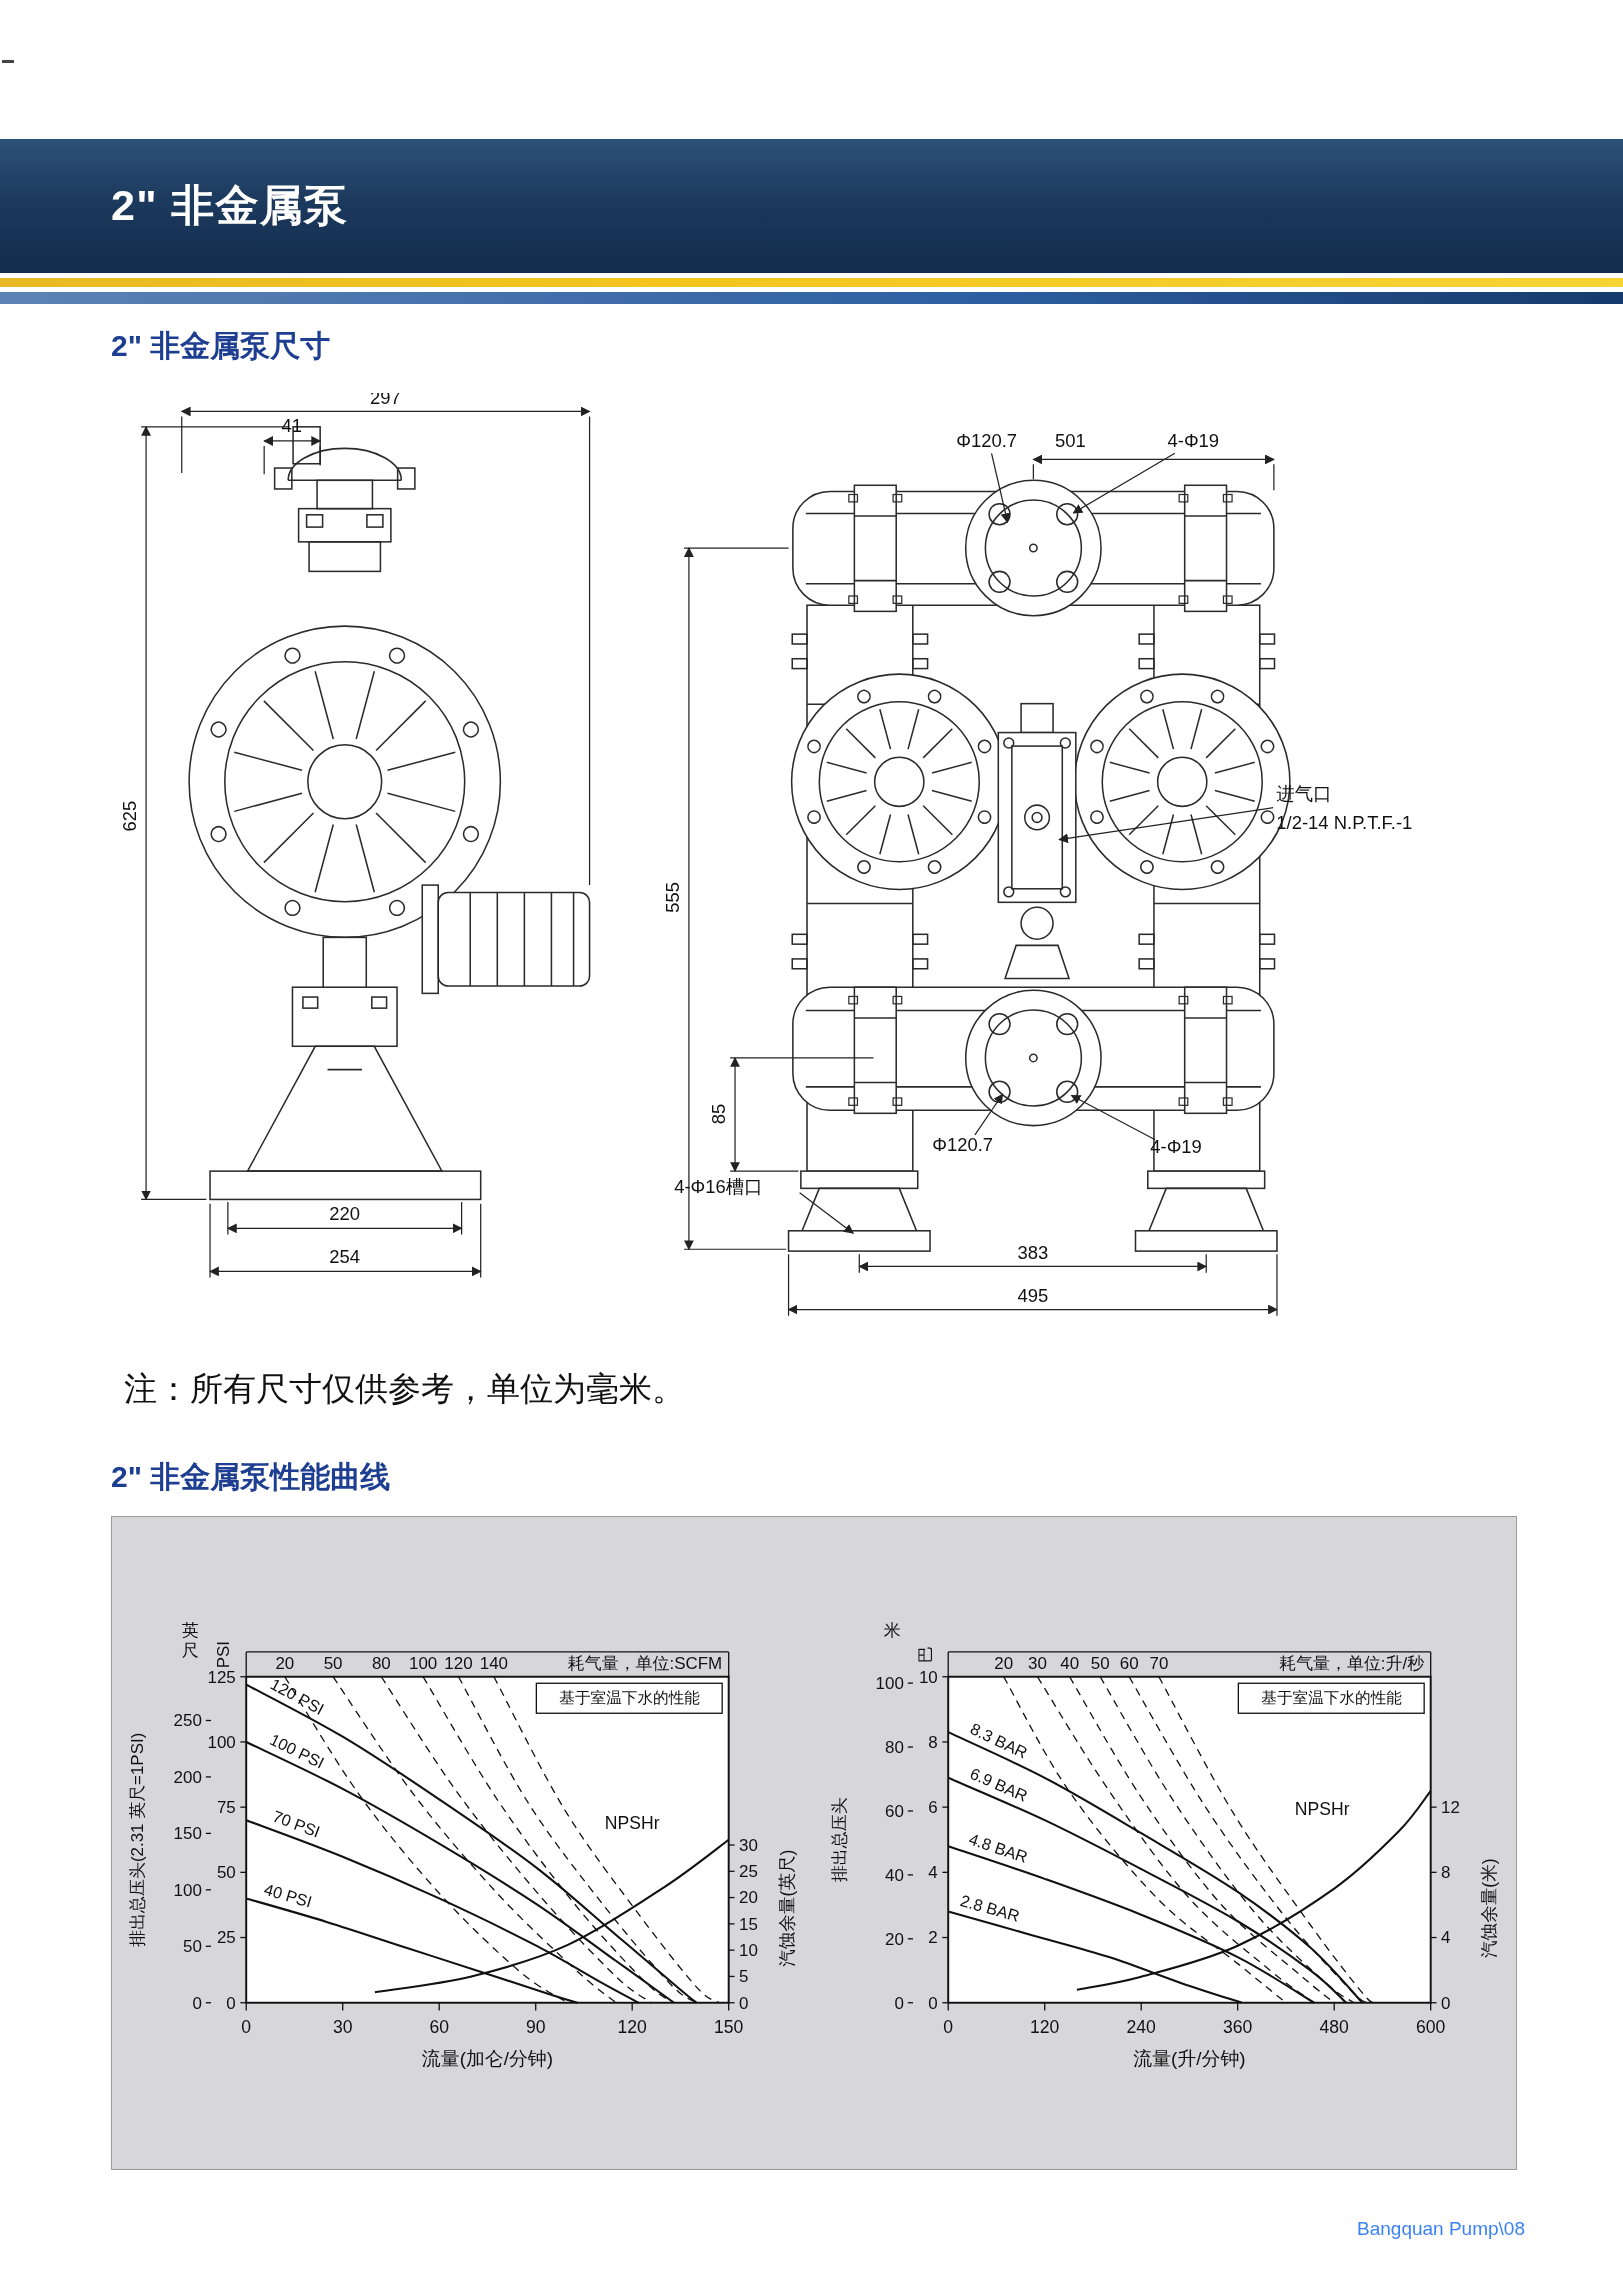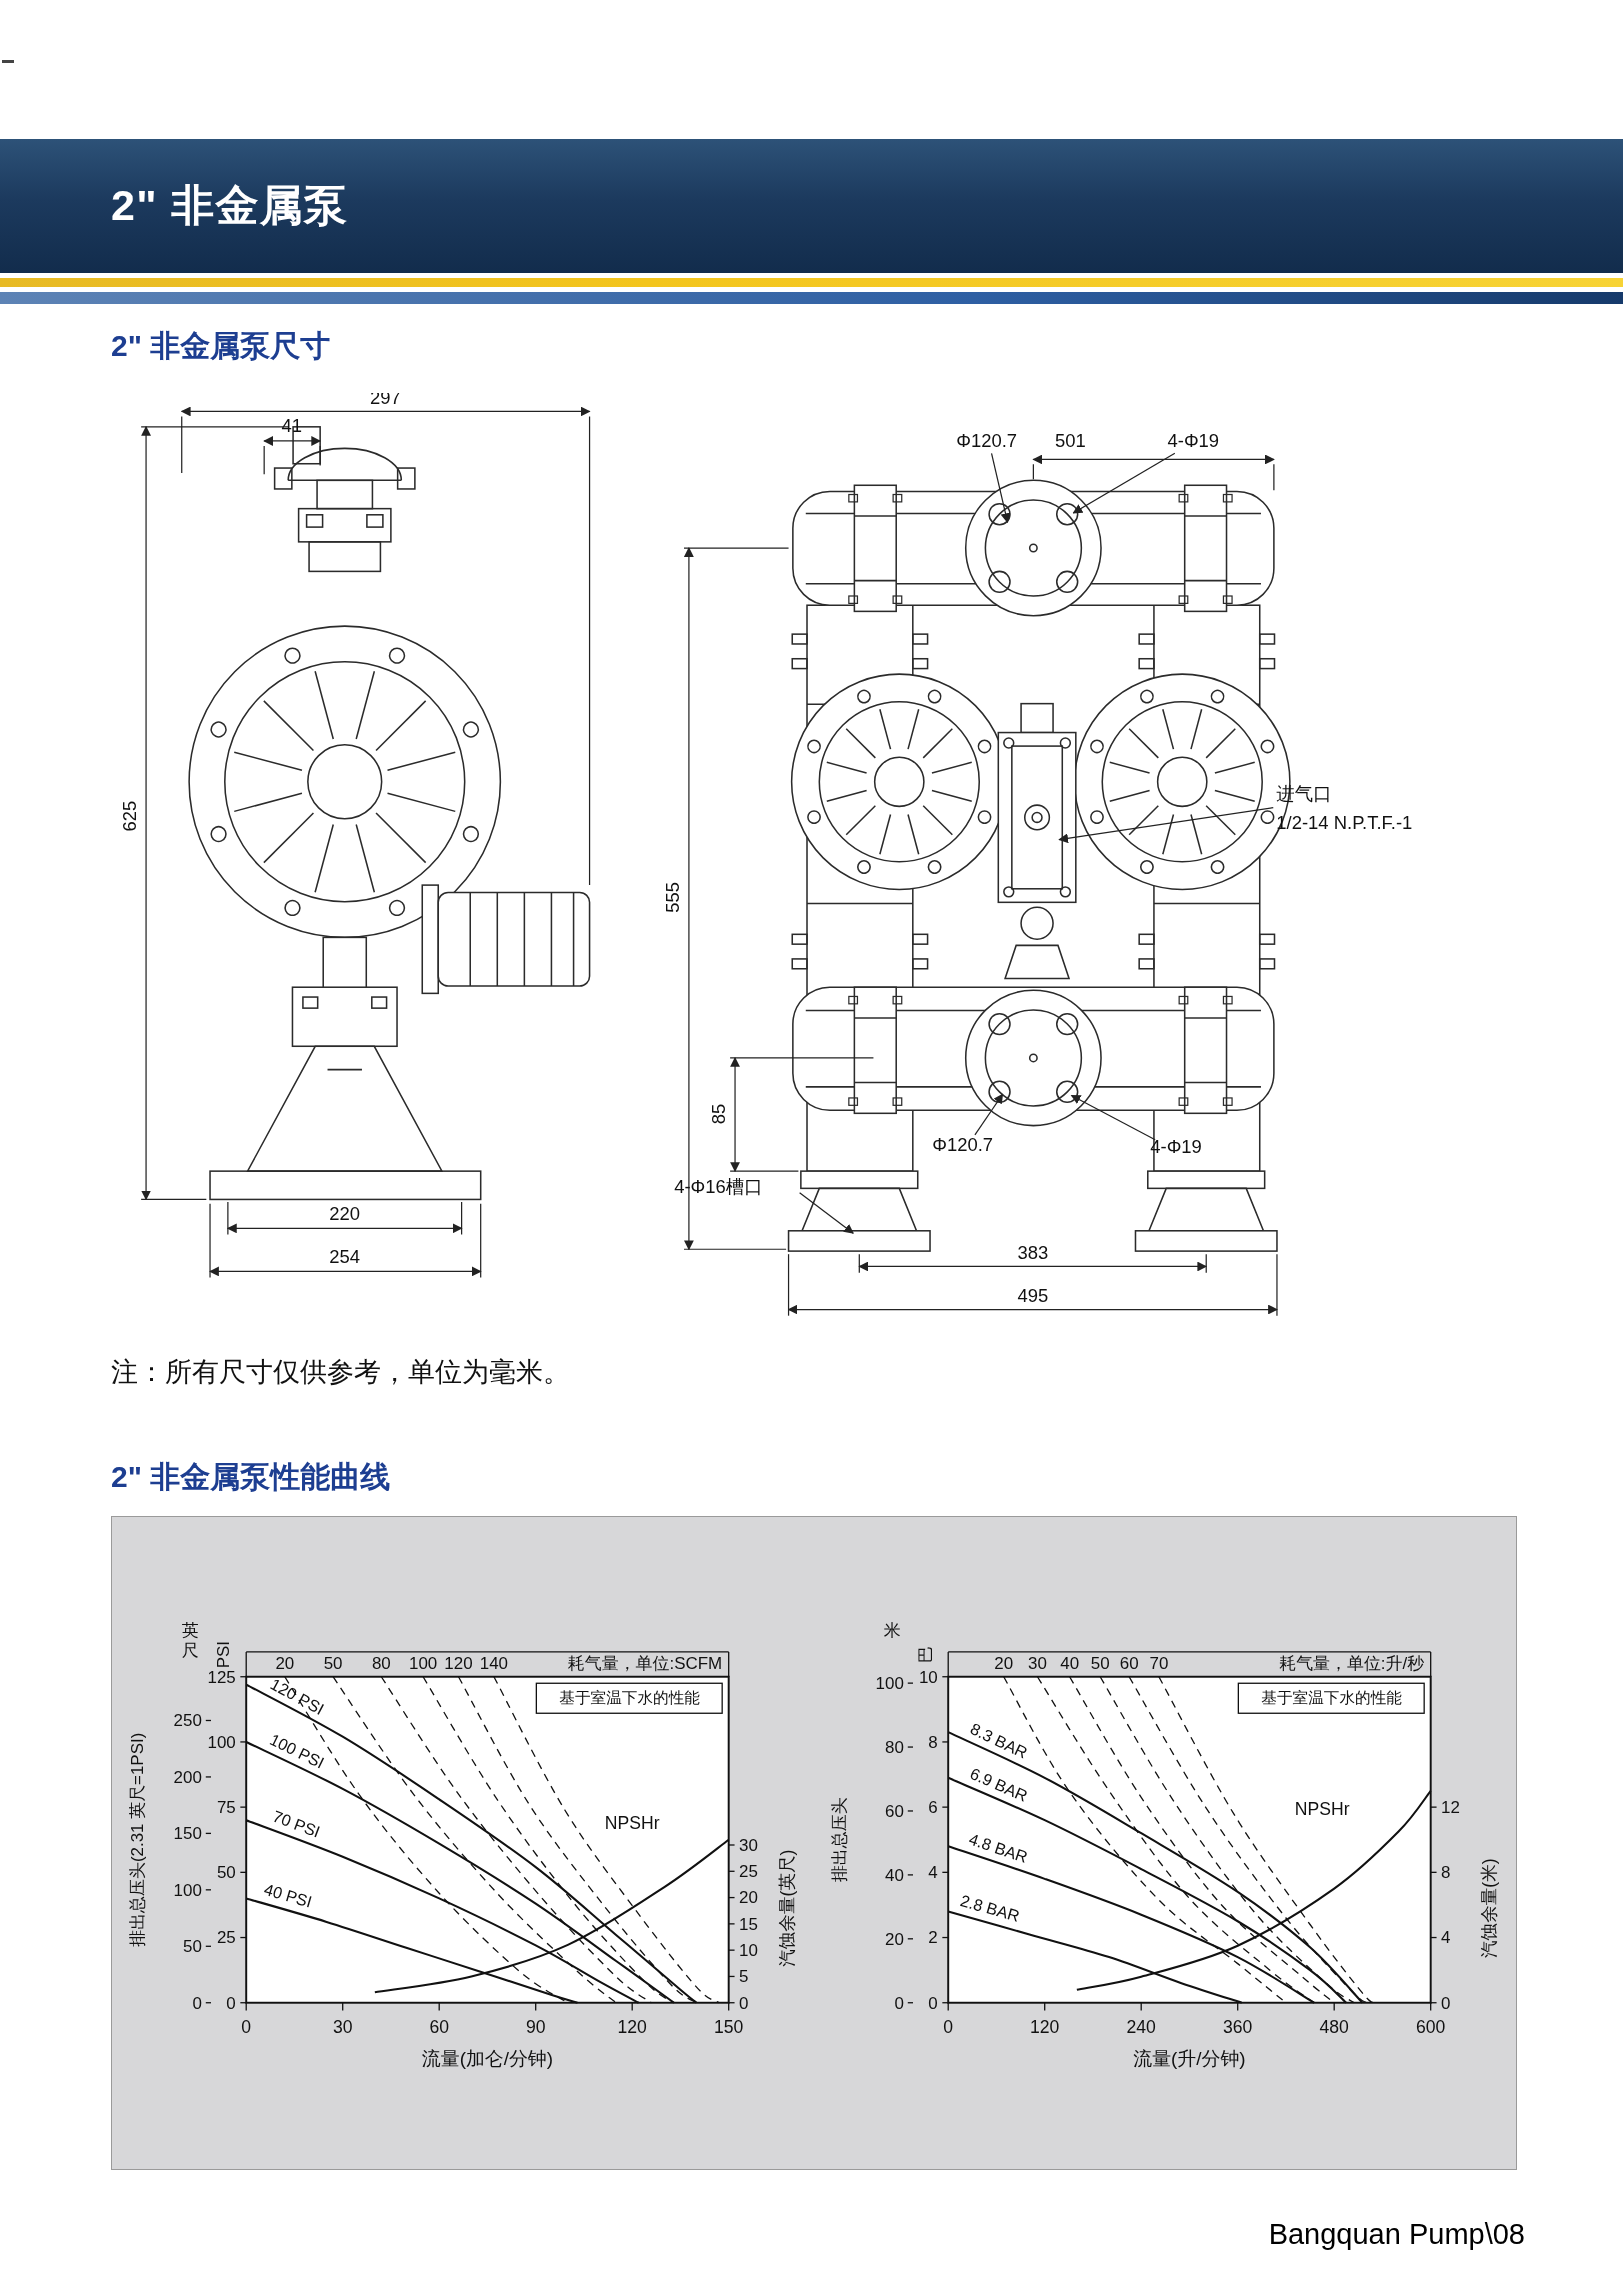--- a/index.html
+++ b/index.html
@@ -19,25 +19,25 @@
   .section-title{position:absolute;left:111px;margin:0;color:var(--section-blue);font-size:30px;font-weight:bold;}
   #dims-title{top:326px;}
   #curves-title{top:1457px;}
   .drawings{position:absolute;left:111px;top:393px;display:flex;align-items:flex-start;}
   svg.drawing{height:935px;display:block;}
   .drawing text{font-family:inherit;}
   .drawing .ln *{stroke:#2b2b2b;stroke-width:2.5;fill:none;}
   .drawing .ln .fw{fill:#fff;}
   .drawing .dim line{stroke:#222;stroke-width:2;fill:none;}
   .drawing .dim text{font-size:30px;fill:#111;stroke:none;}
-  .note{position:absolute;left:111px;top:1354px;margin:0;font-size:27px;color:#111;}
+  .note{position:absolute;left:111px;top:1354px;margin:13px;font-size:33px;color:#111;}
   .chart-panel{position:absolute;left:111px;top:1516px;width:1406px;height:654px;
                background:var(--panel-gray);border:1.3px solid #9a9a9a;box-sizing:border-box;display:flex;}
   svg.chart{width:702px;height:652px;display:block;}
-  .footer{position:absolute;right:98px;top:2218px;font-size:29px;color:#000000;}
+  .footer{position:absolute;right:98px;top:2218px;font-size:19px;color:#3b82f6;}
 </style>
 </head>
 <body>
 
 <div class="corner-mark"></div>
 
 <header class="band">
   <h1>2" 非金属泵</h1>
 </header>
 <div class="stripes">

